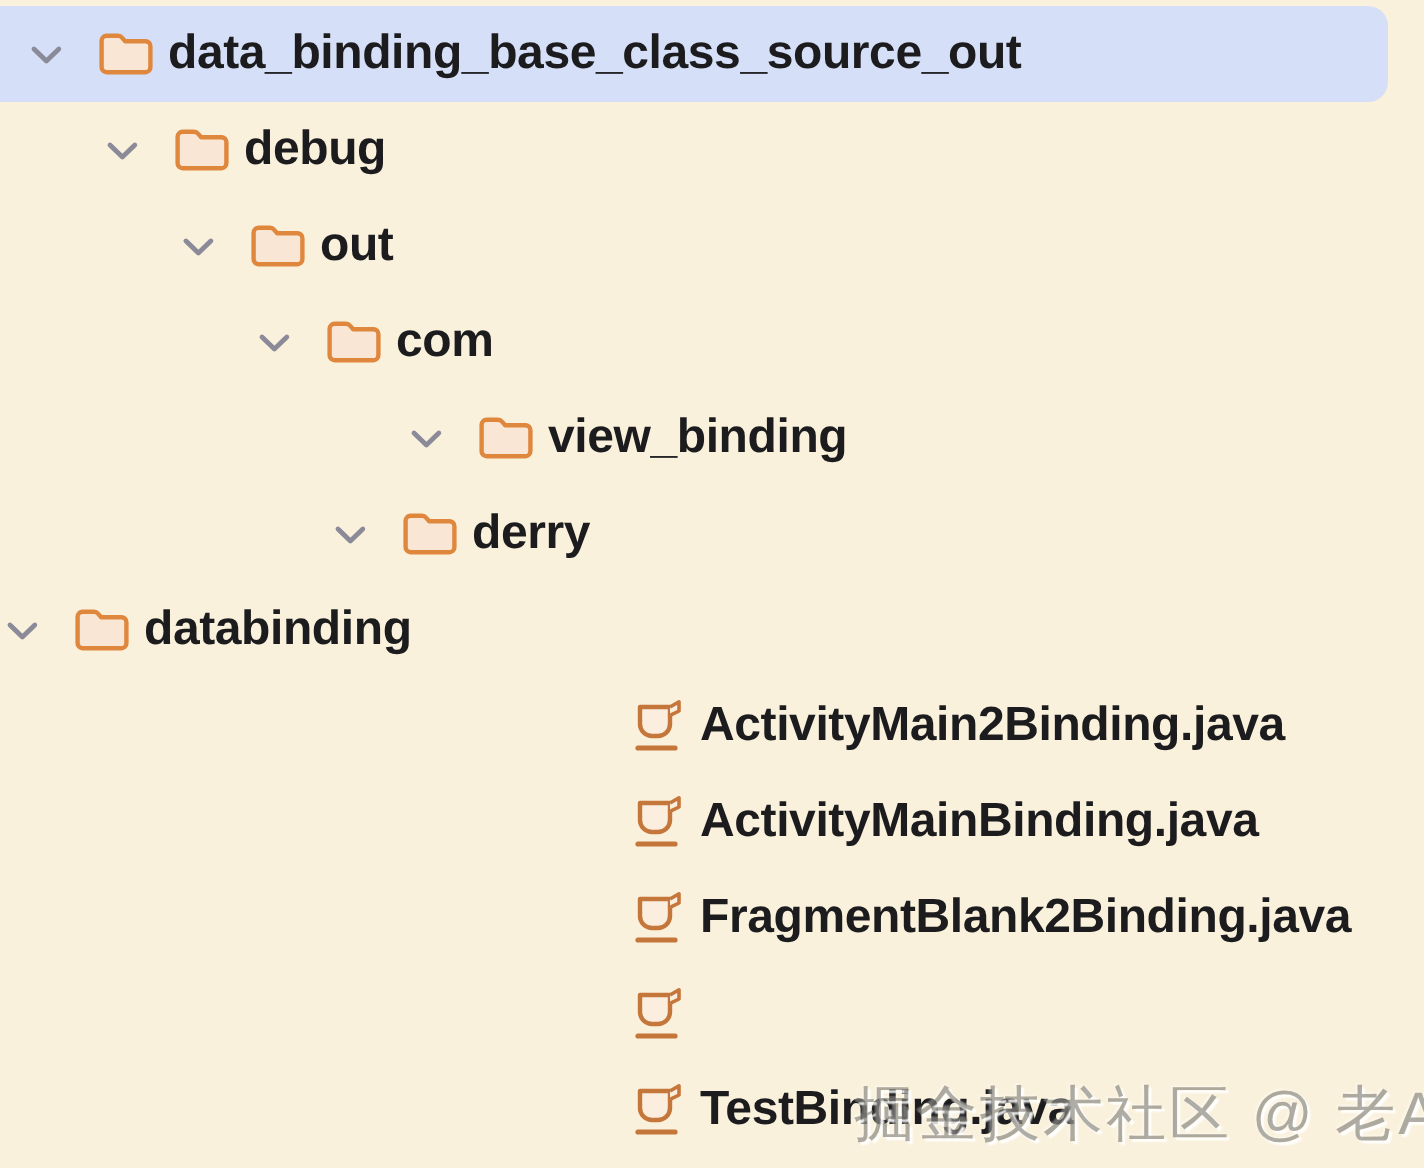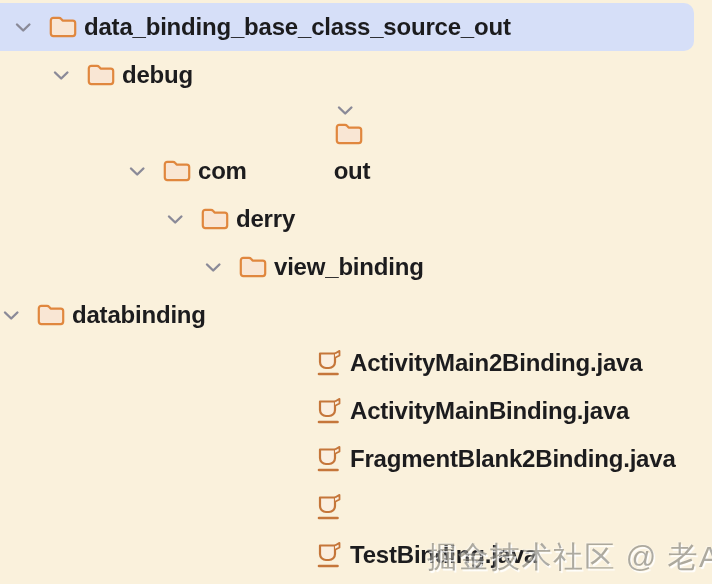--- a/index.html
+++ b/index.html
@@ -26,21 +26,21 @@
   .row {
     display: flex;
     align-items: center;
     height: 48px;
     width: 616px;
     box-sizing: border-box;
     white-space: nowrap;
   }
   .row[data-level="0"] { padding-left: 12px; }
   .row[data-level="1"] { padding-left: 50px; }
-  .row[data-level="2"] { padding-left: 88px; flex-direction: column; }
+  .row[data-level="2"] { padding-left: 88px; }
   .row[data-level="3"] { padding-left: 126px; }
   .row[data-level="4"] { padding-left: 164px; }
   .row[data-level="5"] { padding-left: 202px; }
   .row[data-level="6"] { }
   .row[data-level="7"] { padding-left: 278px; }
   .row.selected {
     background: #D6DFF8;
     border-radius: 0 10px 10px 0;
     width: 694px;
   }
@@ -152,46 +152,46 @@
           </svg>
         </span>
       <span class="icon">
           <svg width="30" height="26">
             <use href="#def-folder"></use>
           </svg>
         </span>
       <span class="label">com</span>
     </div>
 
+    <div class="row" data-level="5">
+      <span class="chev">
+          <svg width="22" height="22">
+            <use href="#def-chevron"></use>
+          </svg>
+        </span>
+      <span class="icon">
+          <svg width="30" height="26">
+            <use href="#def-folder"></use>
+          </svg>
+        </span>
+      <span class="label">view_binding</span>
+    </div>
+
     <div class="row" data-level="4">
       <span class="chev">
           <svg width="22" height="22">
             <use href="#def-chevron"></use>
           </svg>
         </span>
       <span class="icon">
           <svg width="30" height="26">
             <use href="#def-folder"></use>
           </svg>
         </span>
       <span class="label">derry</span>
-    </div>
-
-    <div class="row" data-level="5">
-      <span class="chev">
-          <svg width="22" height="22">
-            <use href="#def-chevron"></use>
-          </svg>
-        </span>
-      <span class="icon">
-          <svg width="30" height="26">
-            <use href="#def-folder"></use>
-          </svg>
-        </span>
-      <span class="label">view_binding</span>
     </div>
 
     <div class="row" data-level="6">
       <span class="chev">
           <svg width="22" height="22">
             <use href="#def-chevron"></use>
           </svg>
         </span>
       <span class="icon">
           <svg width="30" height="26">

